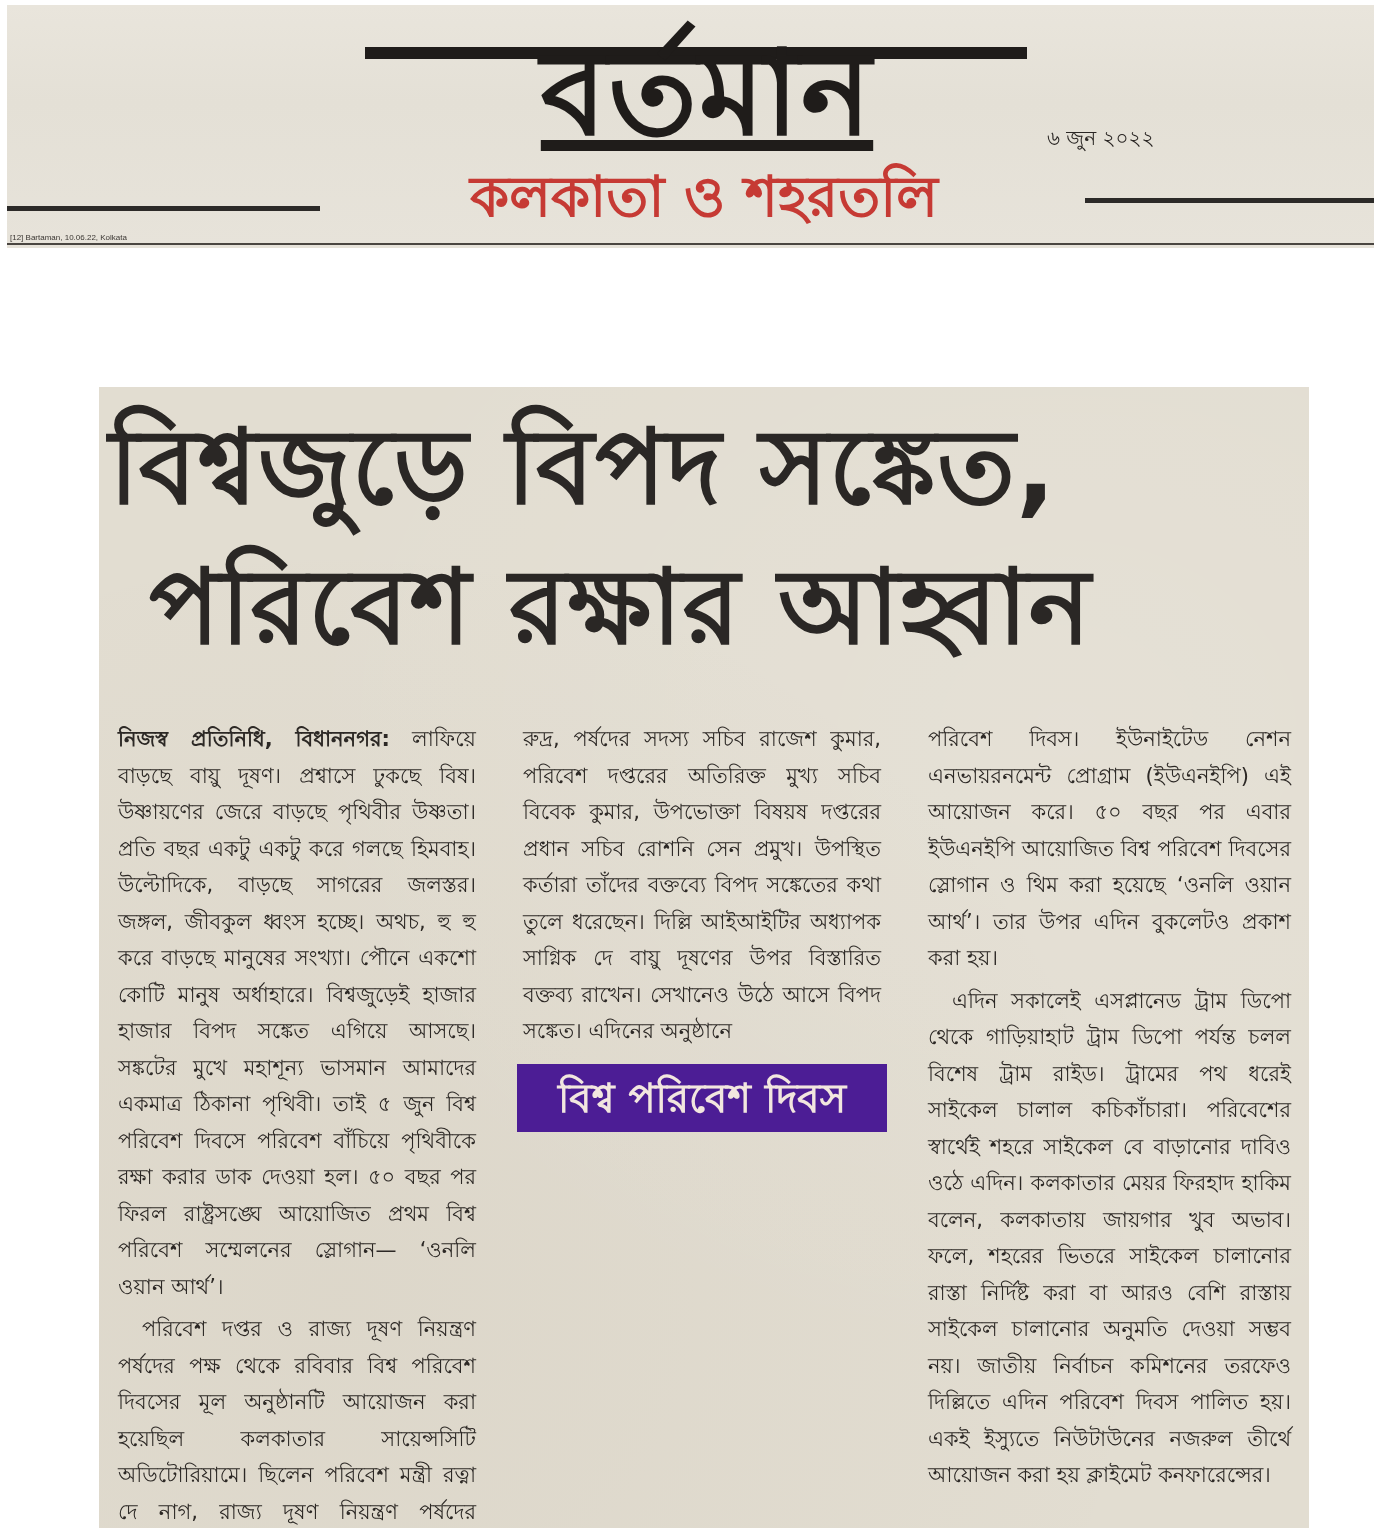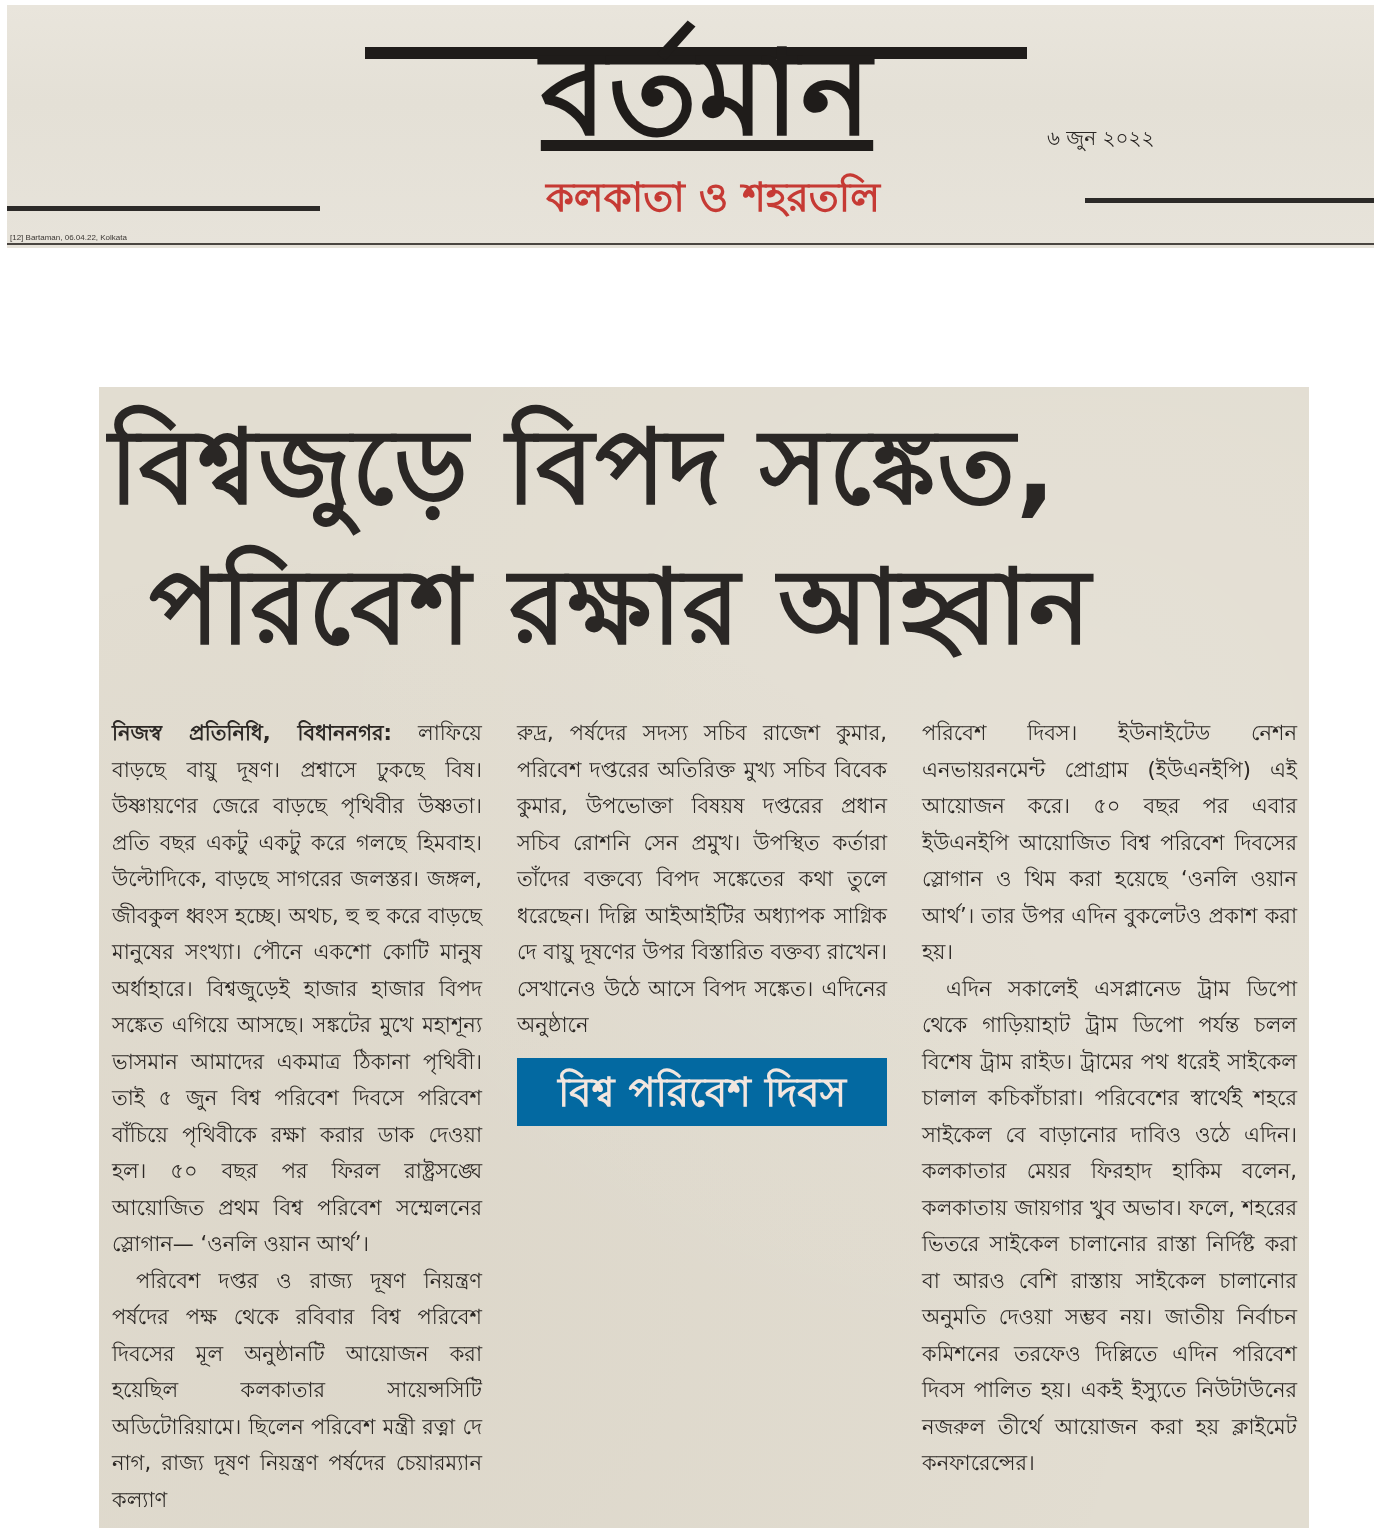--- a/index.html
+++ b/index.html
@@ -23,22 +23,22 @@
   }
   .masthead .title-bar {
     position: absolute; left: 358px; top: 42px; width: 662px; height: 12px;
     background: #1f1c1a;
   }
   .masthead .date {
     position: absolute; left: 1040px; top: 118px;
     font-size: 20px; color: #2a2624; white-space: nowrap;
   }
   .masthead .section {
-    position: absolute; left: 361px; top: 160px; width: 690px; height: 64px;
-    font-size: 40px; line-height: 64px; color: #c63a34; font-weight: bold;
+    position: absolute; left: 352px; top: 160px; width: 690px; height: 64px;
+    font-size: 56px; line-height: 64px; color: #c63a34; font-weight: bold;
     text-align: center; white-space: nowrap;
   }
   .masthead .rule-left {
     position: absolute; left: 0; top: 201px; width: 313px; height: 5px; background: #2c2a28;
   }
   .masthead .rule-right {
     position: absolute; left: 1078px; top: 193px; width: 289px; height: 5px; background: #2c2a28;
   }
   .masthead .bottom-rule {
     position: absolute; left: 0; top: 238px; width: 1367px; height: 2px; background: #4a4641;
@@ -60,29 +60,29 @@
     color: #2a2725; font-size: 104px; line-height: 150px;
     white-space: nowrap;
   }
   .headline .line1 { position: absolute; left: 0; top: 5px; letter-spacing: 1px; }
   .headline .line2 { position: absolute; left: 40px; top: 145px; letter-spacing: 1px; }
   .col {
     position: absolute; top: 328px; width: 370px;
     font-size: 21px; line-height: 36.5px; color: #2c2825;
     text-align: justify;
   }
-  .col p { margin: 0; }
+  .col p { margin: 6px; }
   .col p.indent { text-indent: 24px; }
   .col1 { left: 13px; }
   .col2 { left: 418px; }
   .col3 { left: 823px; width: 375px; }
   .byline { font-weight: bold; }
   .subhead {
     display: block; margin: 14px 0 10px 0; height: 68px;
-    background: #0369a1; color: #f2e6df;
+    background: #4c1d95; color: #f2e6df;
     font-size: 40px; line-height: 68px; text-align: center; font-weight: bold;
     white-space: nowrap;
   }
   .texture {
     position: absolute; inset: 0; pointer-events: none;
     background:
       radial-gradient(ellipse at 80% 30%, rgba(255,255,255,0.10), transparent 60%),
       radial-gradient(ellipse at 20% 80%, rgba(120,100,70,0.05), transparent 60%);
   }
 </style>
@@ -90,21 +90,21 @@
 <body>
 
 <div class="masthead">
   <div class="title-bar"></div>
   <div class="title">বর্তমান</div>
   <div class="date">৬ জুন ২০২২</div>
   <div class="rule-left"></div>
   <div class="section">কলকাতা ও শহরতলি</div>
   <div class="rule-right"></div>
   <div class="bottom-rule"></div>
-  <div class="source">[12] Bartaman, 06.04.22, Kolkata</div>
+  <div class="source">[12] Bartaman, 10.06.22, Kolkata</div>
 </div>
 
 <div class="article">
   <div class="texture"></div>
 
   <div class="headline">
     <div class="line1">বিশ্বজুড়ে বিপদ সঙ্কেত,</div>
     <div class="line2">পরিবেশ রক্ষার আহ্বান</div>
   </div>
 

